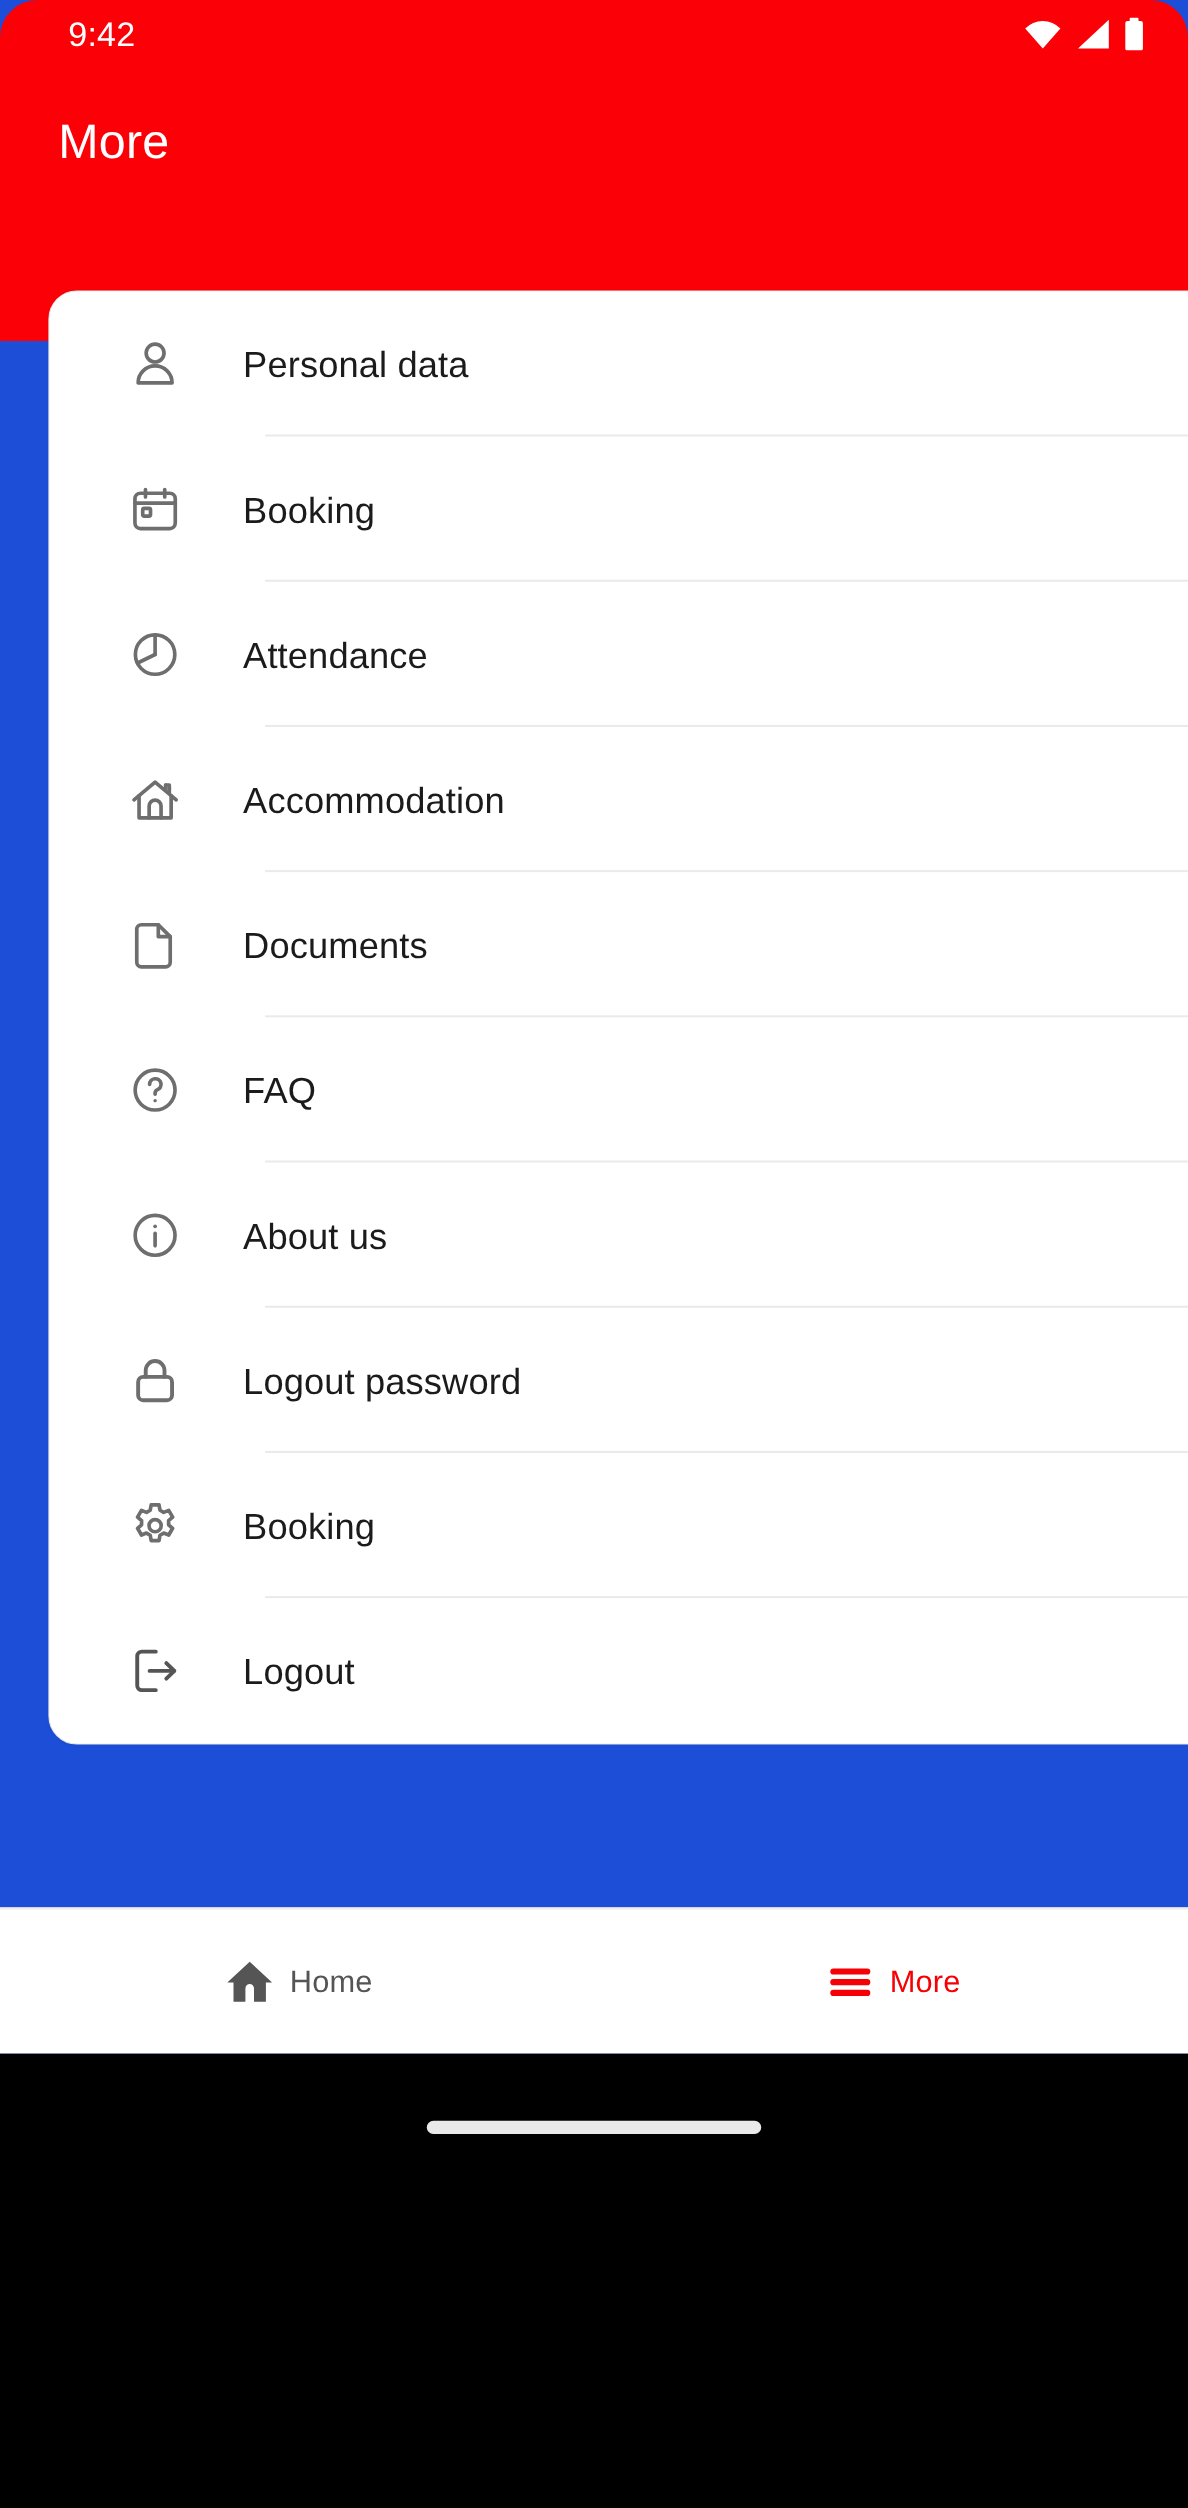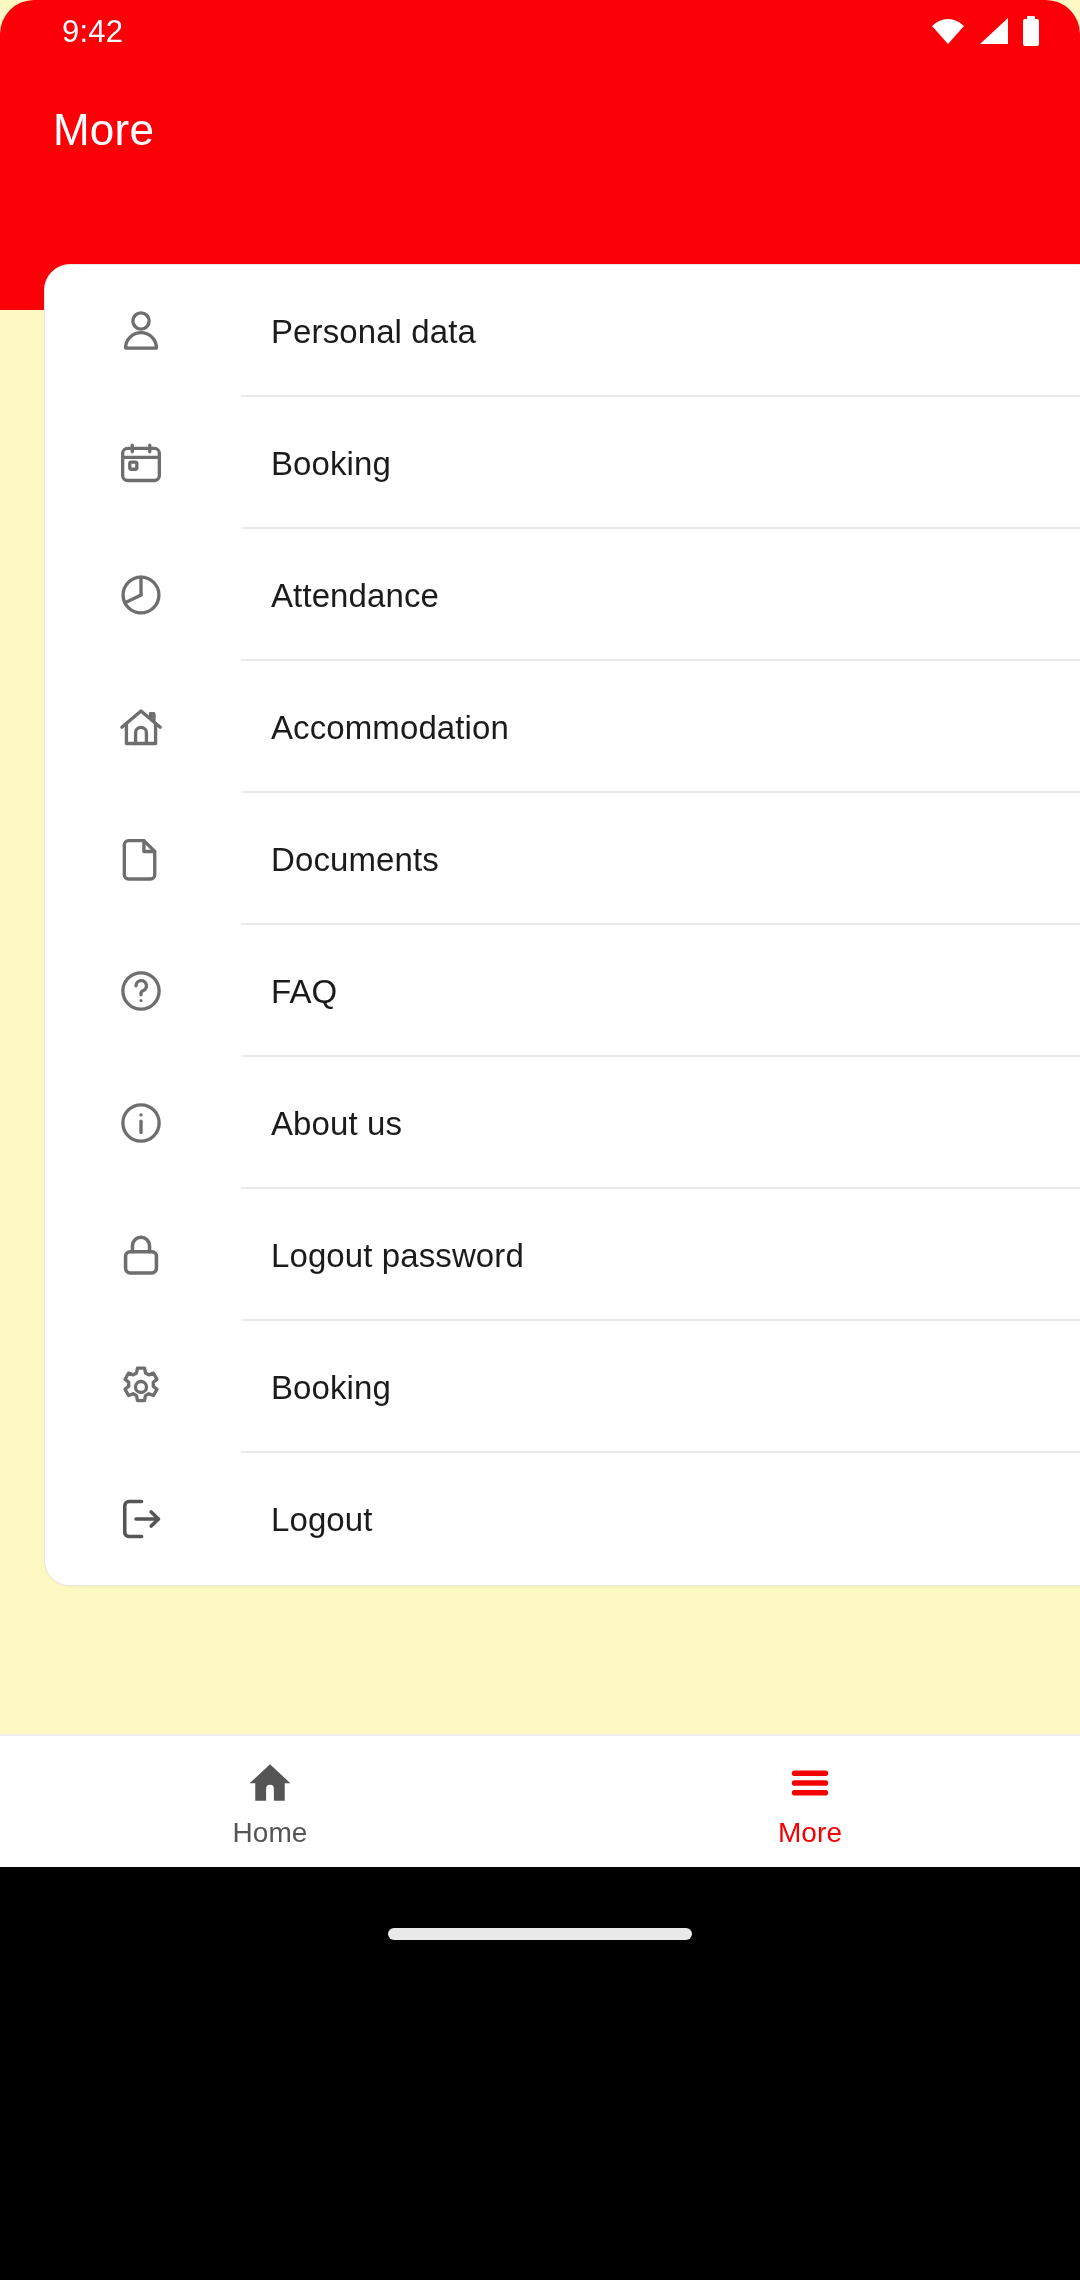--- a/index.html
+++ b/index.html
@@ -7,21 +7,21 @@
   html, body {
     width:1080px; height:2280px;
     background:#000;
     font-family:"Liberation Sans", sans-serif;
     overflow:hidden;
   }
 
   #phone {
     position:relative;
     width:1080px; height:2000px;
-    background:#fef9c3;
+    background:#1d4ed8;
     overflow:hidden;
   }
 
   
   #header {
     position:absolute; top:0; left:0;
     width:1080px; height:310px;
     background:#fb0007;
     border-top-left-radius:34px;
     border-top-right-radius:34px;
@@ -77,21 +77,21 @@
   }
   .menu-icon {
     width:76px;
     flex:0 0 76px;
     display:flex;
     align-items:center;
     justify-content:center;
   }
   .menu-icon svg { display:block; }
   .menu-label {
-    margin-left:92px;
+    margin-left:42px;
     font-size:33px;
     color:#1b1b1b;
     line-height:1;
     letter-spacing:.1px;
   }
   .menu-item .divider {
     position:absolute;
     left:196px; right:0; bottom:0;
     height:2px;
     background:#eaeaea;
@@ -104,21 +104,21 @@
     left:0; bottom:133px;
     width:1080px; height:133px;
     background:#fff;
     border-top:2px solid #ededed;
     display:flex;
     z-index:4;
   }
   .nav-item {
     flex:1 1 0;
     display:flex;
-    flex-direction:column;
+    flex-direction:row;
     align-items:center;
     justify-content:center;
     gap:10px;
   }
   .nav-icon {
     position:relative;
     height:52px;
     display:flex; align-items:center; justify-content:center;
   }
   .nav-icon svg { display:block; }

